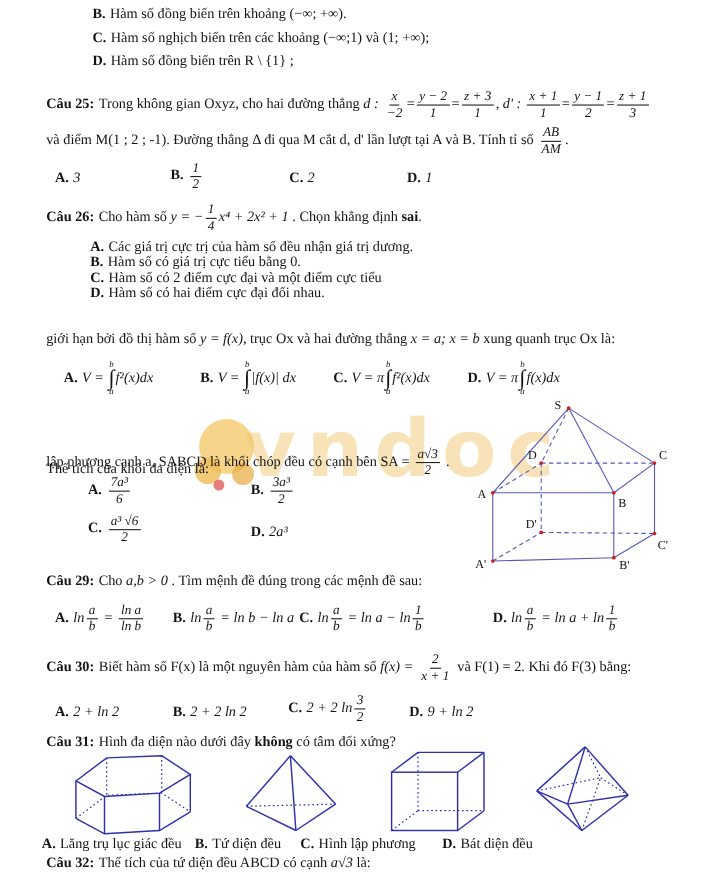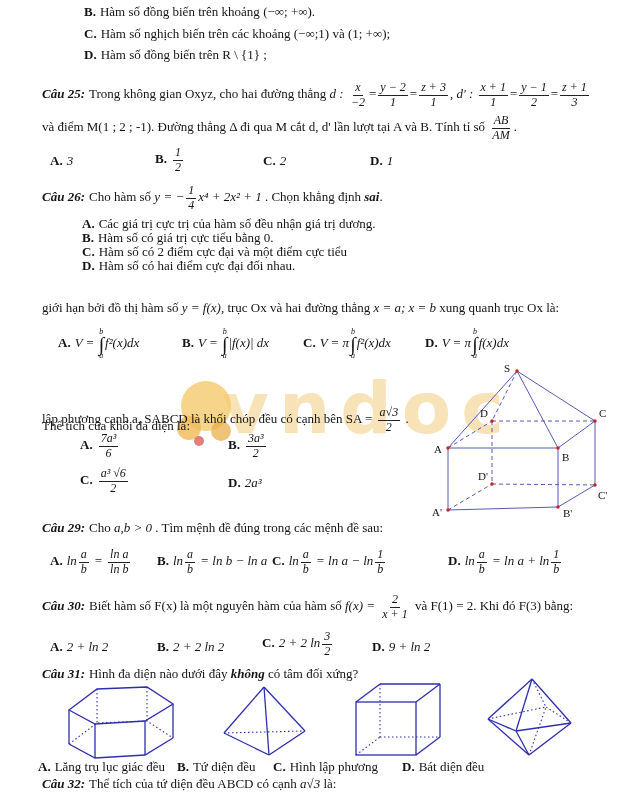--- a/index.html
+++ b/index.html
@@ -1,21 +1,21 @@
 <!DOCTYPE html>
 <html><head>
 <meta charset="utf-8">
 <style>
   html,body{margin:0;padding:0;background:#fff;}
   .page{position:relative;width:640px;height:793px;background:#ffffff;overflow:hidden;
         font-family:"Liberation Serif","DejaVu Serif",serif;font-size:13px;color:#141414;}
   .line{position:absolute;white-space:nowrap;z-index:2;}
-  .ql{font-weight:bold;margin-right:4px;font-style:italic;}
+  .ql{font-weight:bold;margin-right:4px;}
   .ol{font-weight:bold;margin-right:4px;}
-  .b{font-weight:bold;font-style:italic;}
+  .b{font-weight:bold;}
   .mi{font-style:italic;}
   .frac{display:inline-flex;flex-direction:column;align-items:center;vertical-align:middle;
         font-style:italic;font-size:12px;line-height:1.15;margin:0 2px;text-align:center;}
   .frac .fn{border-bottom:1px solid #222;padding:0 2px;}
   .frac .fd{padding:0 2px;}
   .intg{display:inline-flex;flex-direction:column;align-items:center;vertical-align:middle;
         line-height:1;margin:0 1px;}
   .intg .il{font-size:8px;font-style:italic;line-height:1;}
   .intg .is{font-size:20px;line-height:.8;font-style:normal;}
   .fig{position:absolute;z-index:1;}

